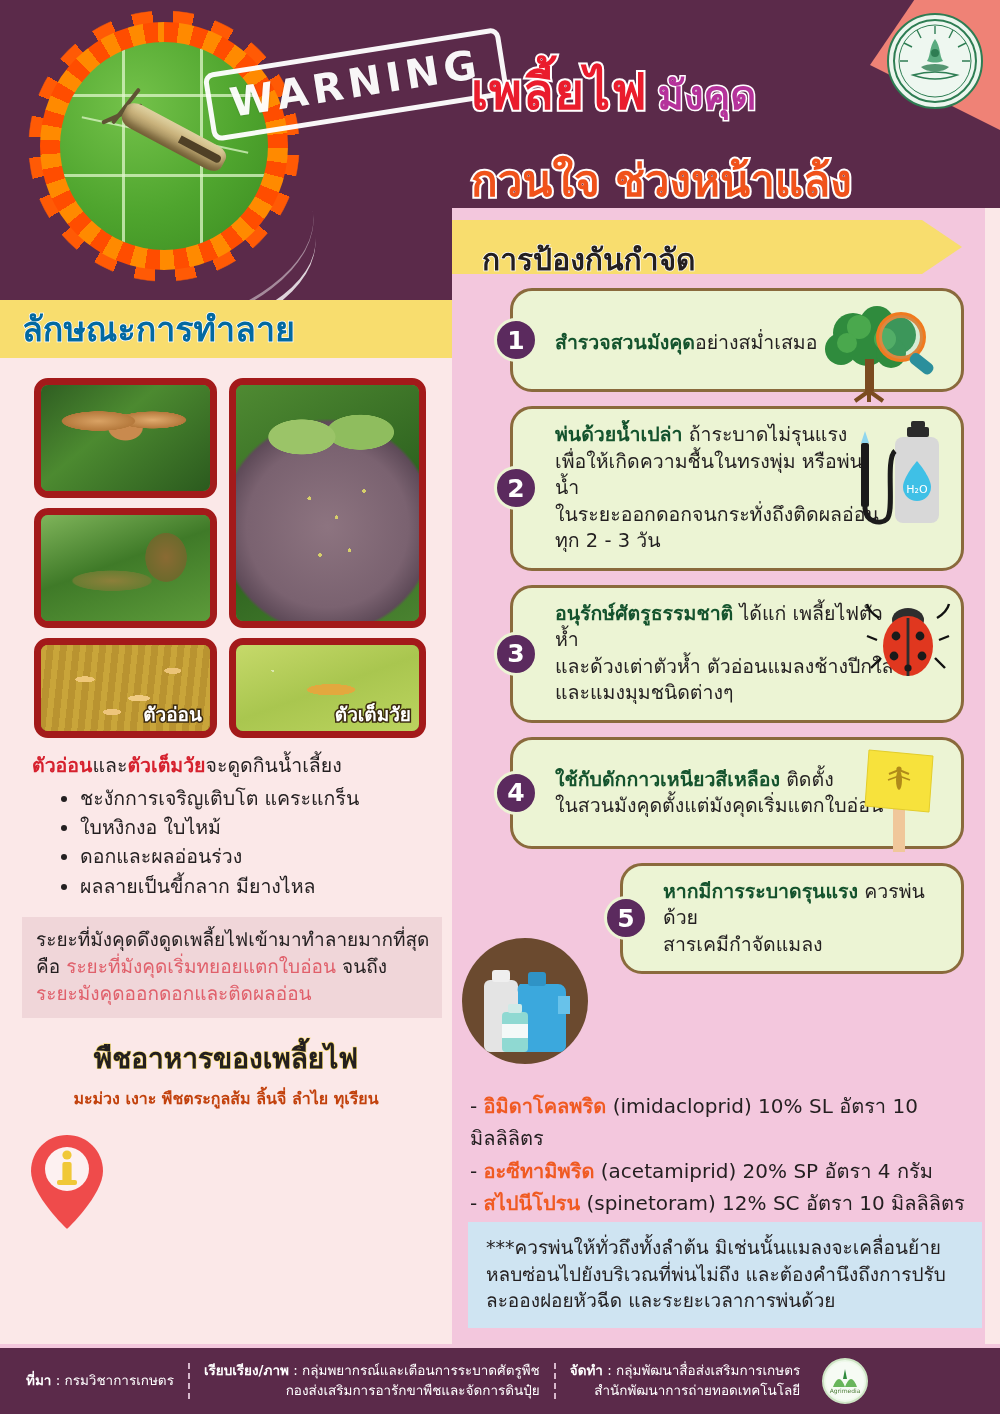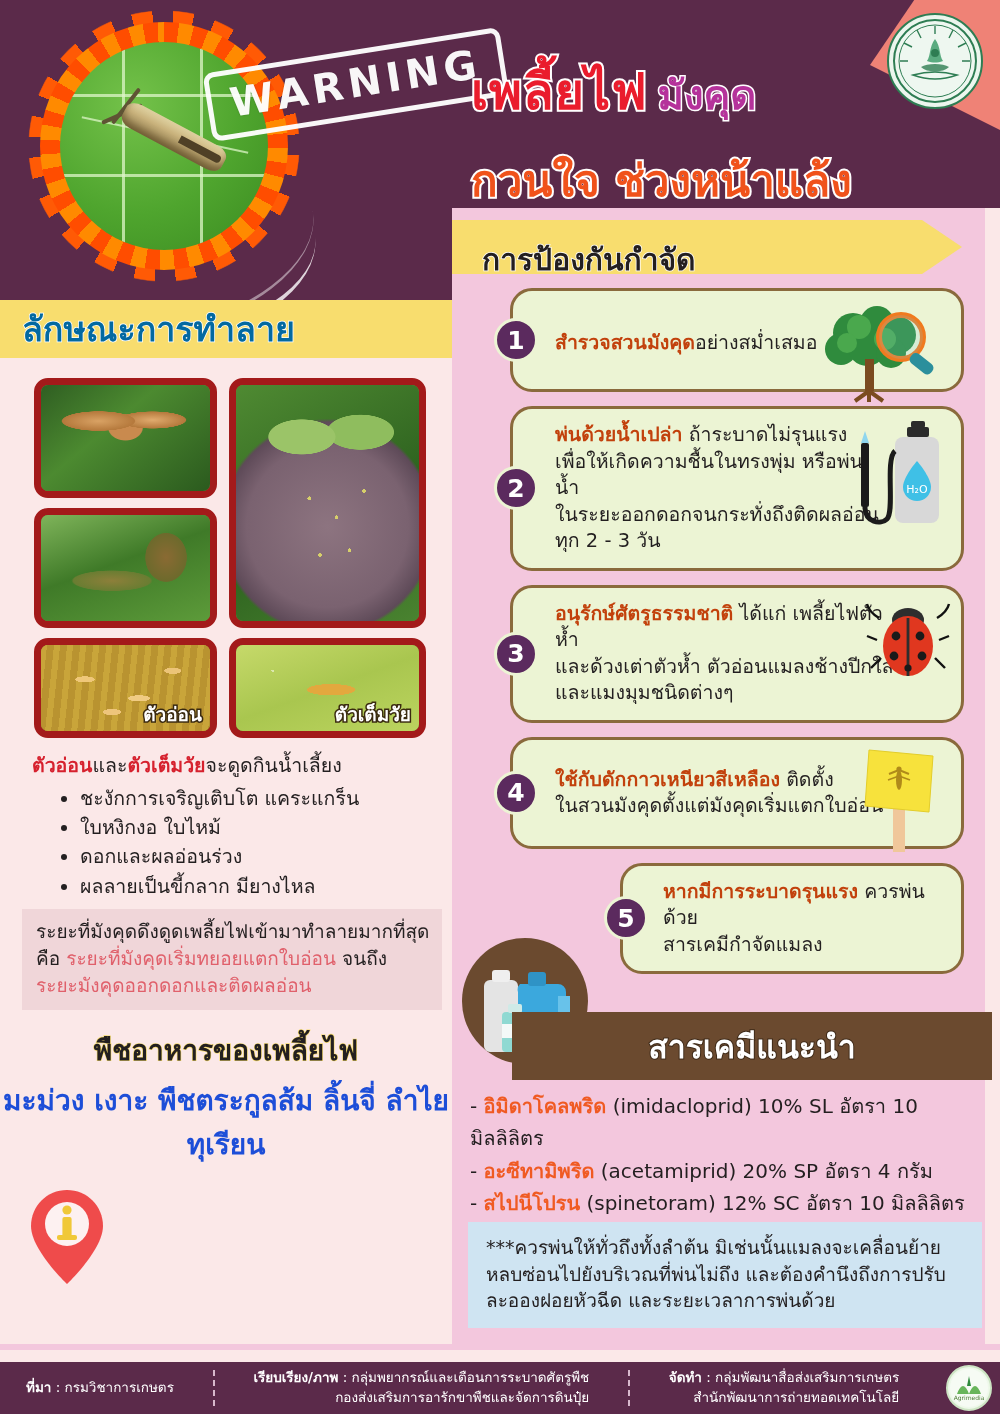--- a/index.html
+++ b/index.html
@@ -152,35 +152,35 @@
   .ph-d { position:absolute; left:195px; top:0;  width:197px; height:250px; }
   .ph-e { position:absolute; left:195px; top:260px; width:197px; height:100px;}
 
   .leafPhoto { position:absolute; inset:0; }
 
   .damage-text {
     margin: 395px 0 0 32px; width: 400px;
     font-size: 19.5px; color:#231f20; line-height: 1.38;
   }
   .damage-text .hl { color:#d6212e; font-weight:bold; }
-  .bullets { margin: 4px 0 8px 26px; }
+  .bullets { margin: 4px 0 16px 26px; }
   .bullets li { list-style: disc; margin-left: 22px; font-size: 19.5px; line-height:1.5; }
 
   .stage-box {
     margin: 8px 0 0 22px; width: 420px; padding: 9px 12px 11px 14px;
     background:#f0d6d9; font-size: 19px; line-height:1.42; color:#231f20;
   }
   .stage-box .pink { color:#e0606b; }
 
   .food-title {
     margin: 18px 0 0 0; text-align:center;
     font-size: 28px; font-weight:bold; color:#231f20;
     -webkit-text-stroke: 1.2px #f8dd6e; paint-order: stroke fill;
   }
-  .food-list { text-align:center; font-size:28px; font-weight:bold; color:#1d4ed8; margin-top:6px; }
+  .food-list { text-align:center; font-size:16px; font-weight:bold; color:#c2410c; margin-top:6px; }
 
   .info-row { position:relative; margin: 22px 0 0 28px; width: 410px; height: 106px; }
   .info-pin {
     position:absolute; left:0; top:0; width:78px; height:98px;
   }
   .info-box {
     position:absolute; left:62px; top:6px; width:348px; height:88px;
     background:#6b4a2f; border-radius:2px;
     display:flex; flex-direction:column; align-items:center; justify-content:center;
     color:#fff; font-size:18px; line-height:1.32; text-align:center;
@@ -215,21 +215,21 @@
   }
   .step-num {
     position:absolute; left:0; top:50%; transform:translateY(-50%);
     width:44px; height:44px; border-radius:50%;
     background:#5b2a5e; border:3px solid #ecf4d4;
     color:#fff; font-size:25px; font-weight:bold;
     display:flex; align-items:center; justify-content:center;
     z-index:3;
   }
   .step-txt { font-size:19.5px; line-height:1.36; color:#231f20; }
-  .step-txt .hl { color:#c2410c; font-weight:bold; }
+  .step-txt .hl { color:#14532d; font-weight:bold; }
   .step-art { position:absolute; right:14px; top:8px; }
 
   .step5 { margin-left: 152px; width: 360px; }
   .step5 .step-card { padding-left: 40px; }
 
   .chem-head {
     position:absolute; left:512px; top:1012px; width:480px; height:68px;
     background:#6b4a2f;
     display:flex; align-items:center; justify-content:center;
   }
@@ -248,23 +248,23 @@
   .chem-list .nm { color:#f05a22; font-weight:bold; }
   .chem-list .mix { color:#e8848b; }
 
   .warn-box {
     position:absolute; left:468px; top:1222px; width:514px; padding: 12px 14px 14px 18px;
     background:#cfe4f2; font-size:19px; line-height:1.4; color:#231f20;
   }
 
   
   .footer {
-    position:absolute; left:0; bottom:0; width:1000px; height:52px;
+    position:absolute; left:0; bottom:0; width:1000px; height:66px;
     background:#5b2a4a; color:#fff;
-    display:flex; align-items:center;justify-content:space-between;
+    display:flex; align-items:center;
   }
   .fcell { font-size:13.5px; line-height:1.45; padding: 0 14px; }
   .fcell b { font-weight:bold; }
   .fsep { width:2px; height:36px; border-left:2px dashed #d8b9cd; }
   .f1 { margin-left: 12px; }
   .f2 { text-align:right; }
   .f3 { text-align:right; }
   .agri-logo {
     width:46px; height:46px; border-radius:50%;
     background: radial-gradient(circle,#f3fbf0 55%, #dff0d8 100%);
@@ -555,23 +555,20 @@
       <rect x="22" y="42" width="34" height="72" rx="6" fill="#e4e4e4"></rect>
       <rect x="30" y="32" width="18" height="12" rx="3" fill="#efefef"></rect>
       <path d="M58 46 h38 a8 8 0 0 1 8 8 v54 a6 6 0 0 1-6 6 H62 a6 6 0 0 1-6-6 V54 a8 8 0 0 1 2-8 Z" fill="#3ba8dd"></path>
       <rect x="66" y="34" width="18" height="14" rx="3" fill="#2f93c6"></rect>
       <path d="M96 58 h12 v18 h-12 z" fill="#68c2ea"></path>
       <rect x="40" y="74" width="26" height="40" rx="4" fill="#8fd9d2"></rect>
       <rect x="40" y="86" width="26" height="14" fill="#f4f9f8"></rect>
       <rect x="46" y="66" width="14" height="9" rx="2" fill="#cfeae7"></rect>
     </svg>
   </div>
-  <div class="chem-head">
-    <span>สารเคมีแนะนำ</span>
-  </div>
 
   <div class="chem-list">
     <div>
       <span>- </span><span class="nm">อิมิดาโคลพริด</span><span> (imidacloprid) 10% SL อัตรา 10 มิลลิลิตร</span>
     </div>
     <div>
       <span>- </span><span class="nm">อะซีทามิพริด</span><span> (acetamiprid) 20% SP อัตรา 4 กรัม</span>
     </div>
     <div>
       <span>- </span><span class="nm">สไปนีโปรน</span><span> (spinetoram) 12% SC อัตรา 10 มิลลิลิตร</span>

